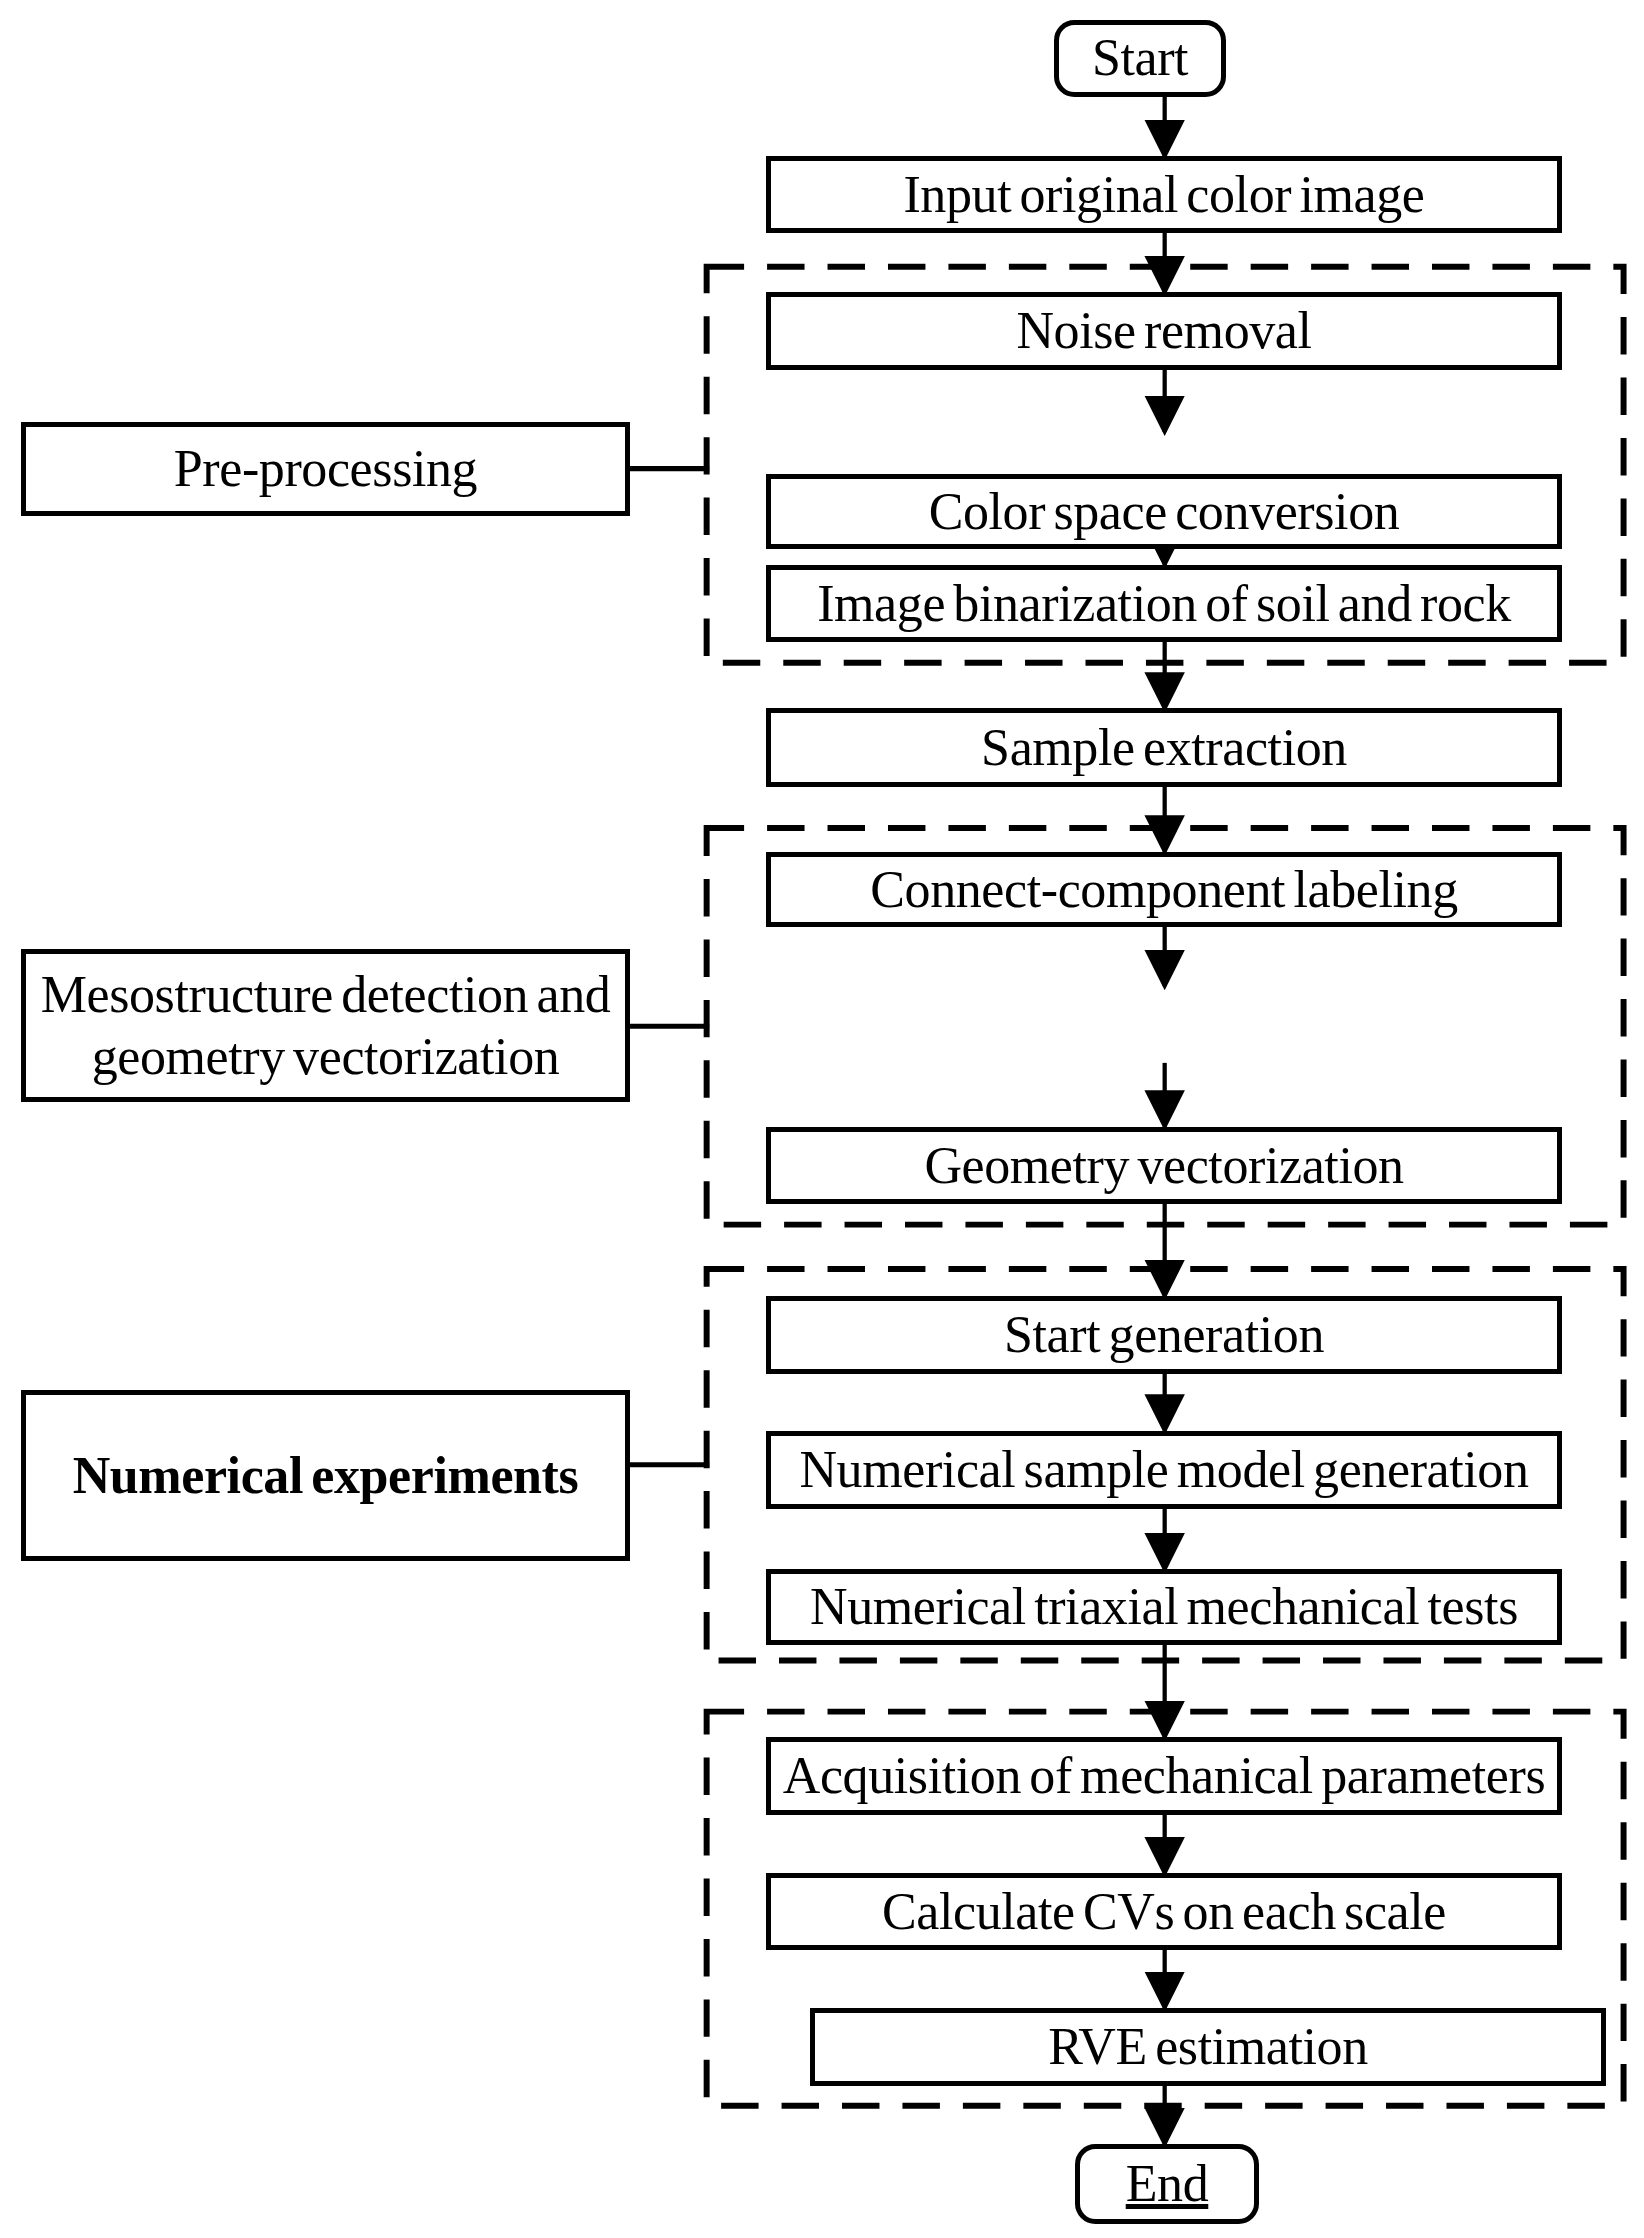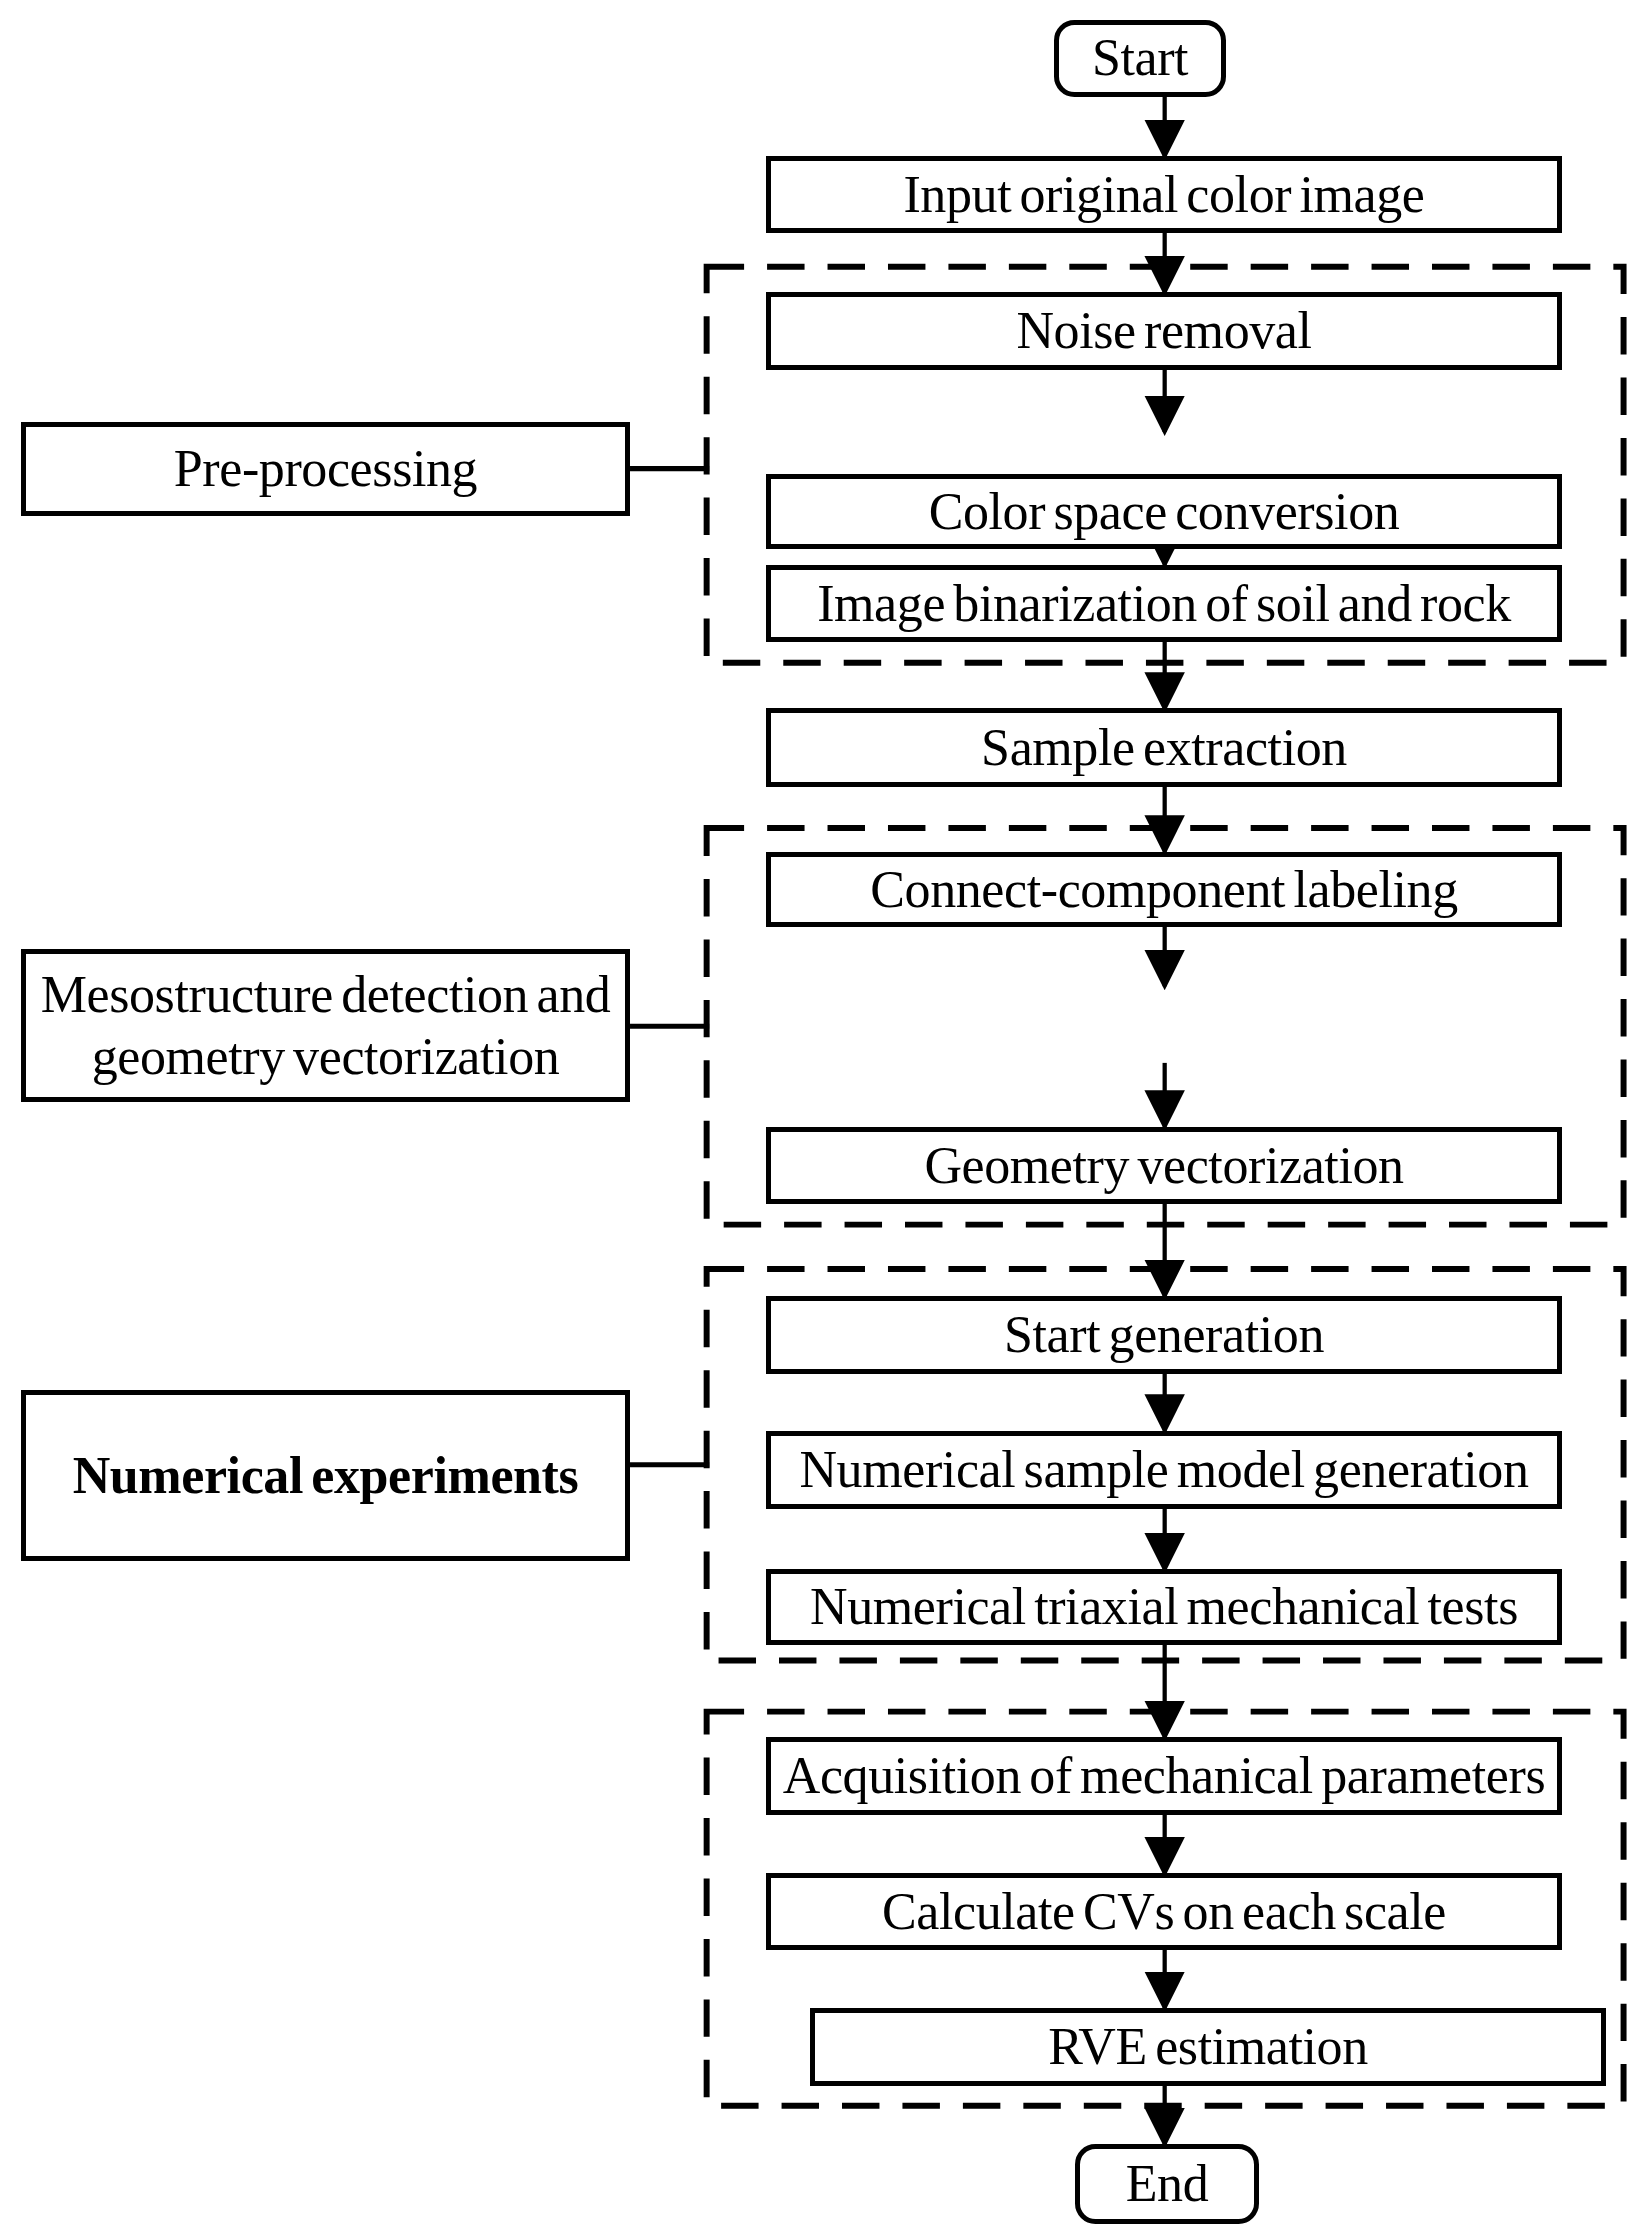--- a/index.html
+++ b/index.html
@@ -66,21 +66,21 @@
     <path d="M1368 1411 L1368 1522" stroke="#000" stroke-width="5" fill="none" marker-end="url(#ah)"></path>
     <path d="M1368 1612 L1368 1680" stroke="#000" stroke-width="5" fill="none" marker-end="url(#ah)"></path>
     <path d="M1368 1770 L1368 1843" stroke="#000" stroke-width="5" fill="none" marker-end="url(#ah)"></path>
     <path d="M1368 1930 L1368 2040" stroke="#000" stroke-width="5" fill="none" marker-end="url(#ah)"></path>
     <path d="M1368 2130 L1368 2200" stroke="#000" stroke-width="5" fill="none" marker-end="url(#ah)"></path>
     <path d="M1368 2288 L1368 2358" stroke="#000" stroke-width="5" fill="none" marker-end="url(#ah)"></path>
     <path d="M1368 2448 L1368 2518" stroke="#000" stroke-width="5" fill="none" marker-end="url(#ah)"></path>
   </svg>
 
   <div class="node terminal" style="left:1054px; top:19.6px; width:172px; height:77px;">Start</div>
-  <div class="node terminal" style="left:1075px; top:2144px; width:184px; height:80px;">End</div>
+  <div class="node terminal" style="left:1075px; top:2144px; width:184px; height:80px;text-decoration:underline;">End</div>
 
   <div class="node" style="left:766px; top:156px; width:796px; height:77px;">Input original color image</div>
   <div class="node" style="left:766px; top:292px; width:796px; height:78px;">Noise removal</div>
   <div class="node" style="left:766px; top:432px; width:796px; height:75px;margin-top:42px;">Color space conversion</div>
   <div class="node" style="left:766px; top:565px; width:796px; height:77px;">Image binarization of soil and rock</div>
   <div class="node" style="left:766px; top:708px; width:796px; height:79px;">Sample extraction</div>
   <div class="node" style="left:766px; top:852px; width:796px; height:75px;">Connect-component labeling</div>
   <div class="node" style="left:766px; top:1127px; width:796px; height:77px;">Geometry vectorization</div>
   <div class="node" style="left:766px; top:1296px; width:796px; height:78px;">Start generation</div>
   <div class="node" style="left:766px; top:1431px; width:796px; height:78px;">Numerical sample model generation</div>

